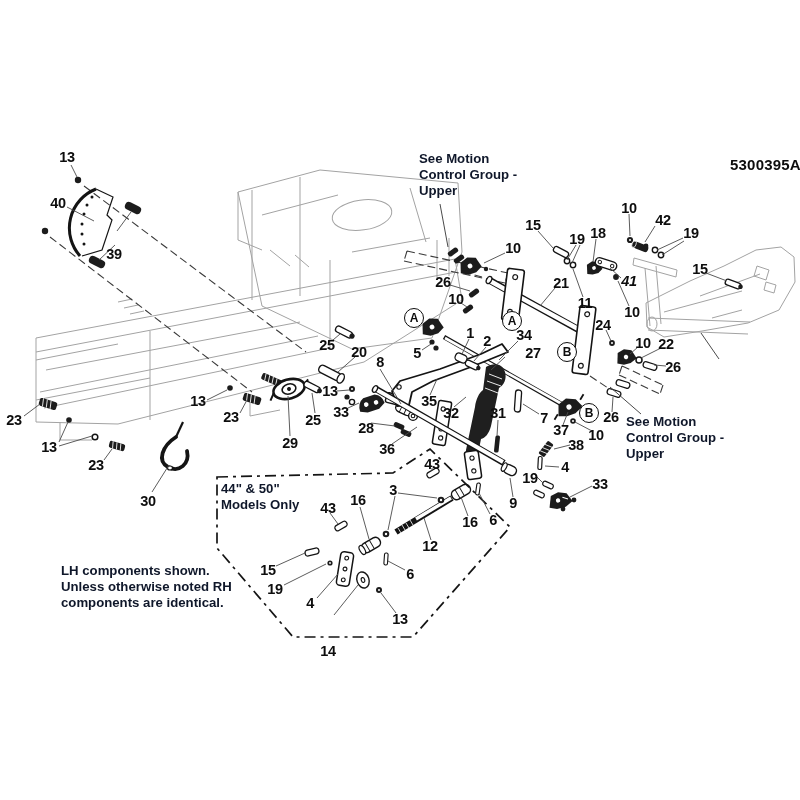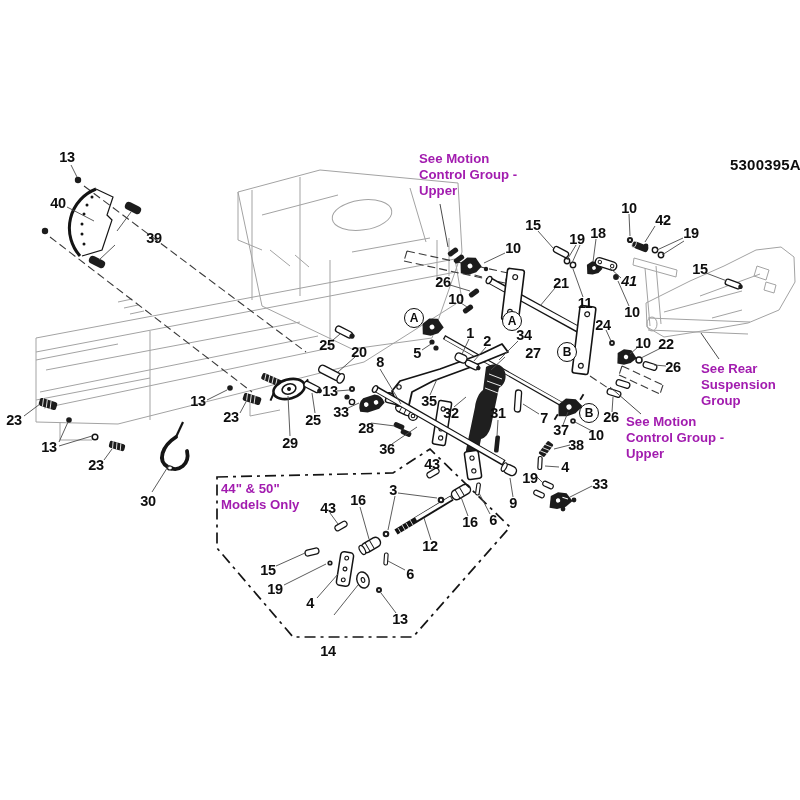--- a/index.html
+++ b/index.html
@@ -5,21 +5,21 @@
   html,body{margin:0;padding:0;background:#fff;}
   .canvas{position:relative;width:800px;height:800px;background:#ffffff;overflow:hidden;
           font-family:"Liberation Sans","DejaVu Sans",sans-serif;color:#0d0d0d;}
   .canvas svg{position:absolute;left:0;top:0;}
   .part-label{position:absolute;transform:translate(-50%,-50%);font-weight:bold;
               font-size:14.5px;letter-spacing:-0.4px;white-space:nowrap;color:#0d0d0d;}
   .view-marker{position:absolute;transform:translate(-50%,-50%);width:18px;height:18px;
                border:1.8px solid #0d0d0d;border-radius:50%;background:#fff;display:flex;
                align-items:center;justify-content:center;font-weight:bold;font-size:12px;}
   .note{position:absolute;font-weight:bold;font-size:13.2px;line-height:1.2;
-        white-space:pre-line;color:#a21caf;}
+        white-space:pre-line;color:#0f172a;}
   .doc-number{position:absolute;font-weight:bold;font-size:15px;letter-spacing:0.2px;margin-left:12px;}
 </style>
 </head>
 <body>
 
 <div class="canvas">
 
 <svg width="800" height="800" viewBox="0 0 800 800">
 
   <g stroke="#a3a3a3" stroke-width="1" fill="none">
@@ -446,33 +446,33 @@
     <path d="M440,204 L448,247"></path>
     <path d="M641,414 L610,387"></path>
     <path d="M719,359 L701,333"></path>
   </g>
 </svg>
 
   <div class="doc-number" style="left:718px;top:156px;">5300395A</div>
   <div class="note" style="left:419px;top:151px;">See Motion
 Control Group -
 Upper</div>
-  <div class="note" style="left:701px;top:361px;">See Rear
-Suspension
-Group</div>
   <div class="note" style="left:626px;top:414px;">See Motion
 Control Group -
 Upper</div>
   <div class="note" style="left:221px;top:481px;">44" &amp; 50"
 Models Only</div>
+  <div class="note" style="left:61px;top:563px;">LH components shown.
+Unless otherwise noted RH
+components are identical.</div>
 
   <div>
       <div class="part-label" style="left: 67px; top: 157px;">13</div>
       <div class="part-label" style="left: 58px; top: 203px;">40</div>
-      <div class="part-label" style="left: 114px; top: 238px; margin-left: 40px;">39</div>
+      <div class="part-label" style="left: 114px; top: 254px;">39</div>
       <div class="part-label" style="left: 14px; top: 420px;">23</div>
       <div class="part-label" style="left: 49px; top: 447px;">13</div>
       <div class="part-label" style="left: 96px; top: 465px;">23</div>
       <div class="part-label" style="left: 198px; top: 401px;">13</div>
       <div class="part-label" style="left: 231px; top: 417px;">23</div>
       <div class="part-label" style="left: 148px; top: 501px;">30</div>
       <div class="part-label" style="left: 290px; top: 443px;">29</div>
       <div class="part-label" style="left: 327px; top: 345px;">25</div>
       <div class="part-label" style="left: 359px; top: 352px;">20</div>
       <div class="part-label" style="left: 330px; top: 391px;">13</div>

